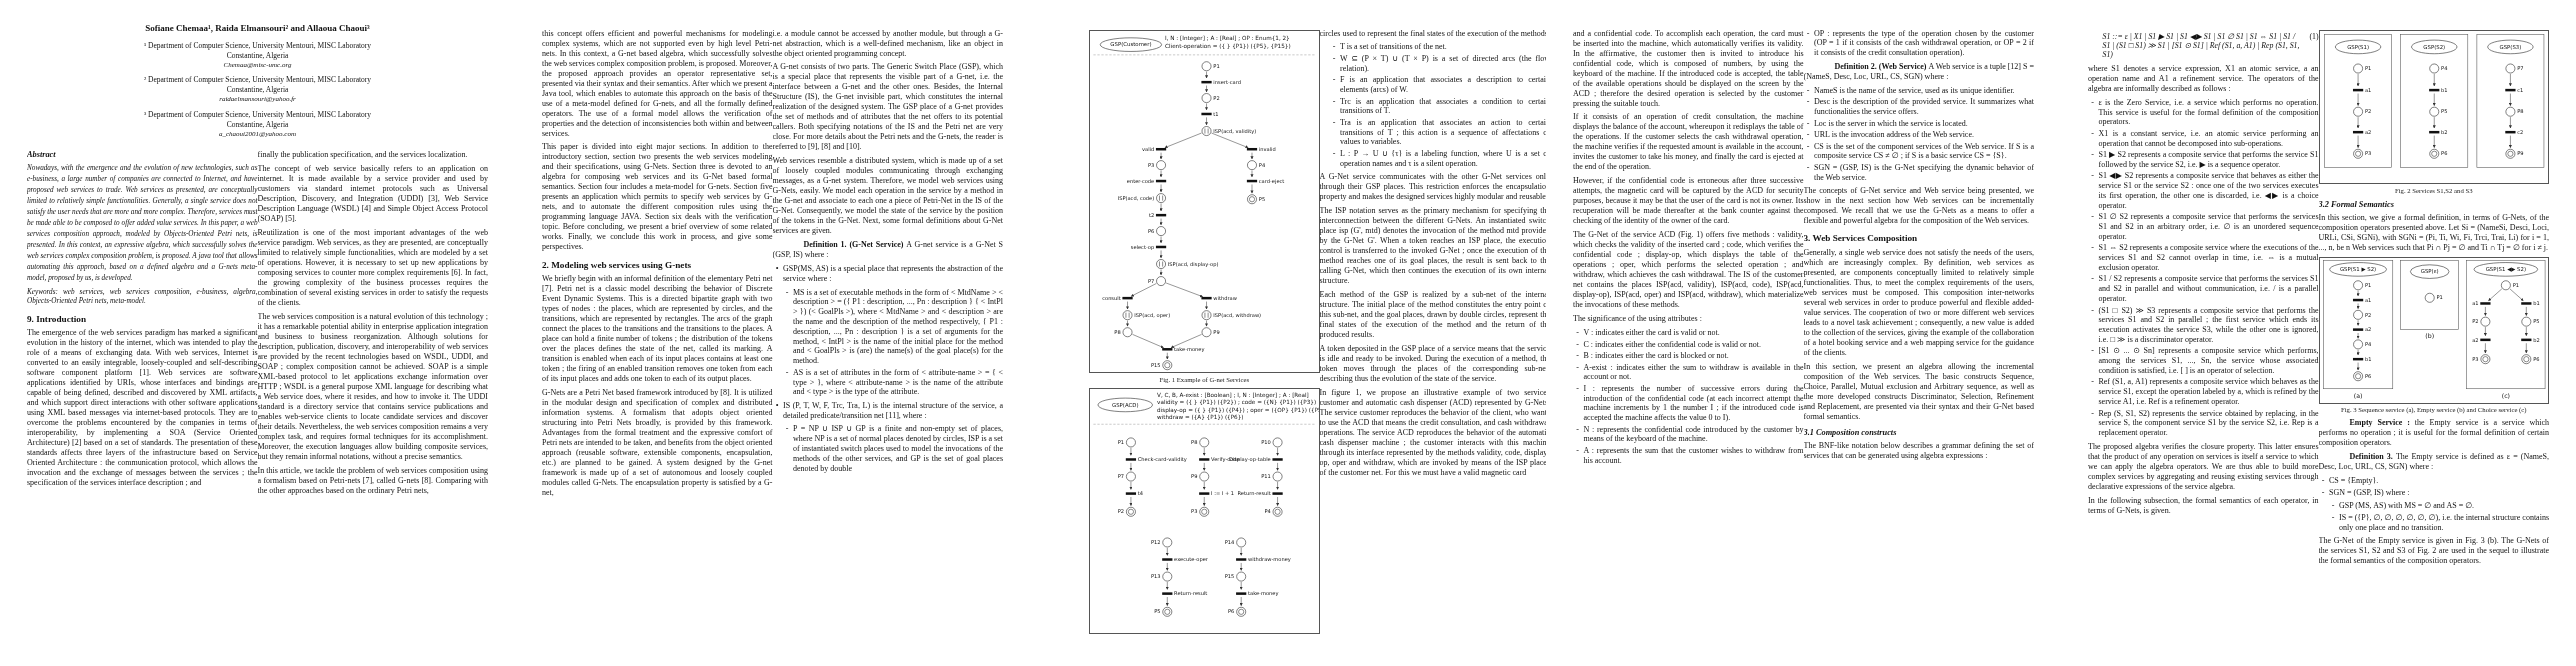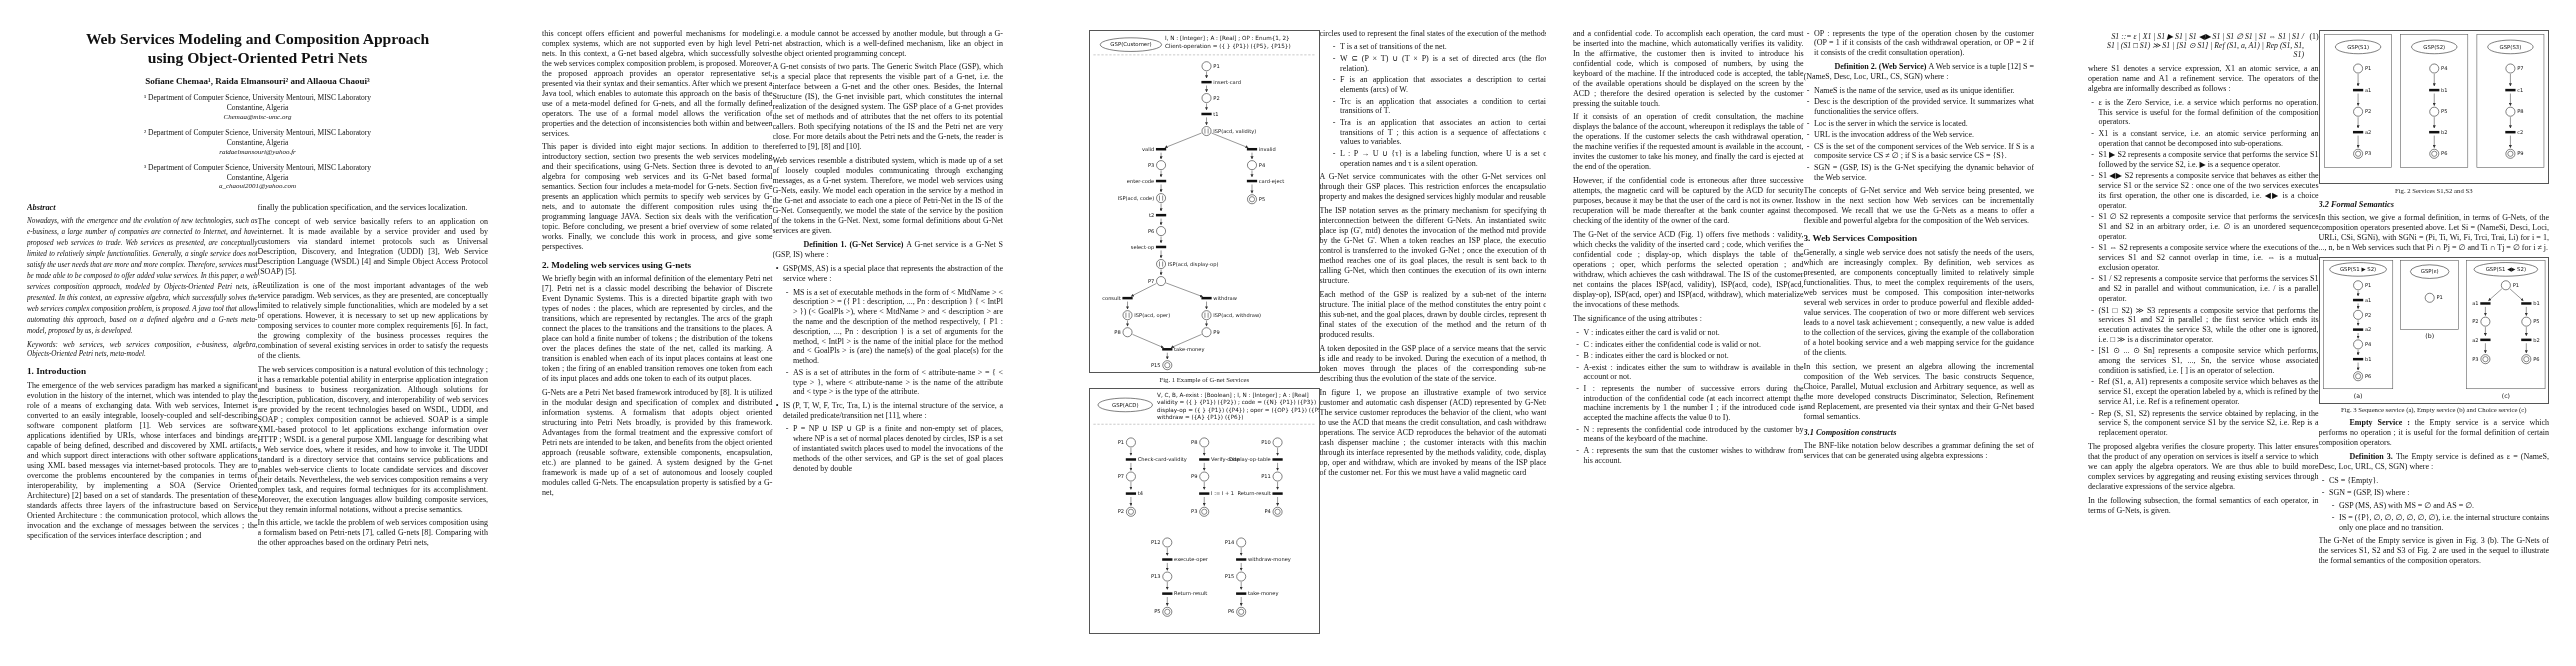--- a/index.html
+++ b/index.html
@@ -20,35 +20,34 @@
   p.para.kw{font-size:7.2px;line-height:9.2px;font-style:italic;}
   .lead{font-weight:bold;padding-left:31px;}
   h3.sec{font-size:9.2px;font-weight:bold;margin:7.2px 0 4.4px 0;}
   h4.subsec{font-size:8.3px;font-weight:bold;font-style:italic;margin:6.1px 0 3.9px 0;}
   .absh{font-size:8.3px;font-weight:bold;font-style:italic;margin:0 0 3.9px 0;}
   .list{font-size:8px;line-height:9.8px;margin:0 0 3.9px 0;}
   .list.ind0{padding-left:3.3px;} .list.ind1{padding-left:13.3px;}
   .li{display:flex;margin:0 0 1.7px 0;}
   .li .mk{flex:none;width:7.2px;}
   .li .tx{flex:1;text-align:justify;}
-  .math{font-size:7.8px;font-style:italic;text-align:right;margin:3.3px 0 5px 0;position:relative;padding:0 14.5px;}
+  .math{font-size:7.8px;font-style:italic;text-align:left;margin:3.3px 0 5px 0;position:relative;padding:0 14.5px;}
   .math .num{position:absolute;right:0;top:0;font-style:normal;}
   .figbox{border:0.6px solid #555;margin:1.1px 0 2.8px 0;background:#fff;}
   .caption{font-size:6.7px;text-align:center;margin:2.2px 3.3px 5px 3.3px;color:#222;}
   svg{display:block;width:100%;}
   svg text{font-family:"DejaVu Sans", sans-serif;fill:#111;}
 </style>
 </head>
 <body>
 
 <div class="doc">
 
   <section class="page" id="page-1">
     <div class="pheader">
-      <h1 class="ptitle">Web Services Modeling and Composition Approach using Object-Oriented Petri Nets</h1>
       <div class="pauthors">Sofiane Chemaa¹, Raida Elmansouri² and Allaoua Chaoui³</div>
       <div id="affils">
           <div class="paffil">
             <div>¹ Department of Computer Science, University Mentouri, MISC Laboratory</div>
             <div>Constantine, Algeria</div>
             <div class="email">Chemaa@misc-umc.org</div>
           </div>
           <div class="paffil">
             <div>² Department of Computer Science, University Mentouri, MISC Laboratory</div>
             <div>Constantine, Algeria</div>
@@ -59,21 +58,21 @@
             <div>Constantine, Algeria</div>
             <div class="email">a_chaoui2001@yahoo.com</div>
           </div>
         </div>
     </div>
     <div class="cols">
       <div class="col" id="p1L">
           <div class="absh">Abstract</div>
           <p class="para abs">Nowadays, with the emergence and the evolution of new technologies, such as e-business, a large number of companies are connected to Internet, and have proposed web services to trade. Web services as presented, are conceptually limited to relatively simple functionalities. Generally, a single service does not satisfy the user needs that are more and more complex. Therefore, services must be made able to be composed to offer added value services. In this paper, a web services composition approach, modeled by Objects-Oriented Petri nets, is presented. In this context, an expressive algebra, which successfully solves the web services complex composition problem, is proposed. A java tool that allows automating this approach, based on a defined algebra and a G-nets meta-model, proposed by us, is developed.</p>
           <p class="para kw">Keywords: web services, web services composition, e-business, algebra, Objects-Oriented Petri nets, meta-model.</p>
-          <h3 class="sec">1. Introduction</h3>
+          <h3 class="sec">9. Introduction</h3>
           <p class="para">The emergence of the web services paradigm has marked a significant evolution in the history of the internet, which was intended to play the role of a means of exchanging data. With web services, Internet is converted to an easily integrable, loosely-coupled and self-describing software component platform [1]. Web services are software applications identified by URIs, whose interfaces and bindings are capable of being defined, described and discovered by XML artifacts, and which support direct interactions with other software applications using XML based messages via internet-based protocols. They are to overcome the problems encountered by the companies in terms of interoperability, by implementing a SOA (Service Oriented Architecture) [2] based on a set of standards. The presentation of these standards affects three layers of the infrastructure based on Service Oriented Architecture : the communication protocol, which allows the invocation and the exchange of messages between the services ; the specification of the services interface description ; and</p>
         </div>
       <div class="col" id="p1R">
           <p class="para">finally the publication specification, and the services localization.</p>
           <p class="para">The concept of web service basically refers to an application on internet. It is made available by a service provider and used by customers via standard internet protocols such as Universal Description, Discovery, and Integration (UDDI) [3], Web Service Description Language (WSDL) [4] and Simple Object Access Protocol (SOAP) [5].</p>
           <p class="para">Reutilization is one of the most important advantages of the web service paradigm. Web services, as they are presented, are conceptually limited to relatively simple functionalities, which are modeled by a set of operations. However, it is necessary to set up new applications by composing services to counter more complex requirements [6]. In fact, the growing complexity of the business processes requires the combination of several existing services in order to satisfy the requests of the clients.</p>
           <p class="para">The web services composition is a natural evolution of this technology ; it has a remarkable potential ability in enterprise application integration and business to business reorganization. Although solutions for description, publication, discovery, and interoperability of web services are provided by the recent technologies based on WSDL, UDDI, and SOAP ; complex composition cannot be achieved. SOAP is a simple XML-based protocol to let applications exchange information over HTTP ; WSDL is a general purpose XML language for describing what a Web service does, where it resides, and how to invoke it. The UDDI standard is a directory service that contains service publications and enables web-service clients to locate candidate services and discover their details. Nevertheless, the web services composition remains a very complex task, and requires formal techniques for its accomplishment. Moreover, the execution languages allow building composite services, but they remain informal notations, without a precise semantics.</p>
           <p class="para">In this article, we tackle the problem of web services composition using a formalism based on Petri-nets [7], called G-nets [8]. Comparing with the other approaches based on the ordinary Petri nets,</p>
         </div>
     </div>

